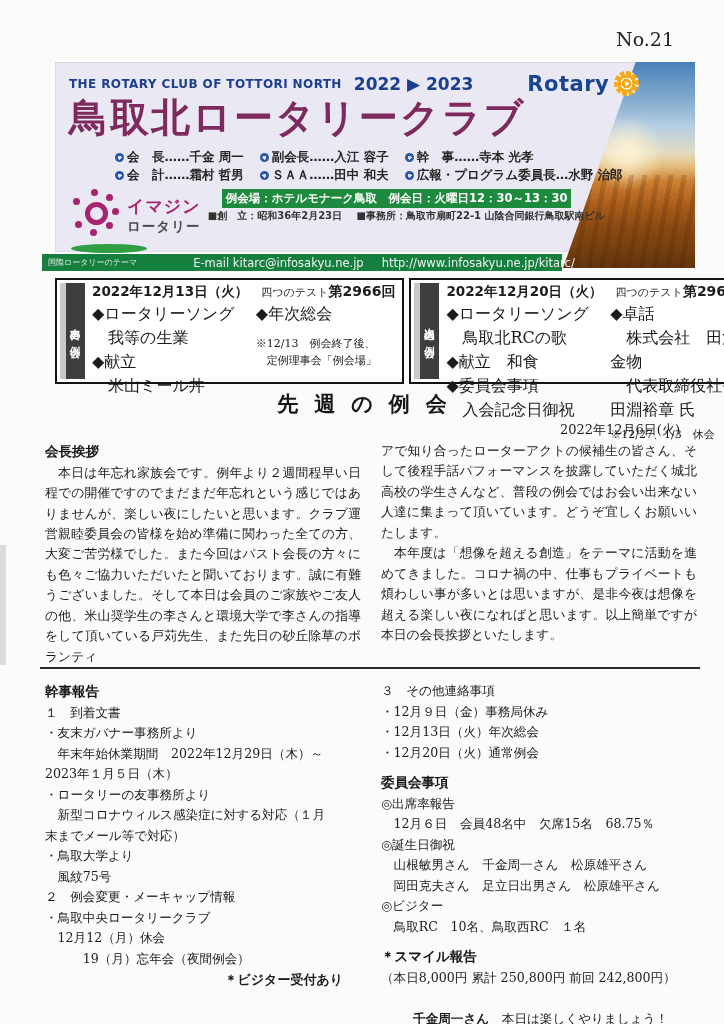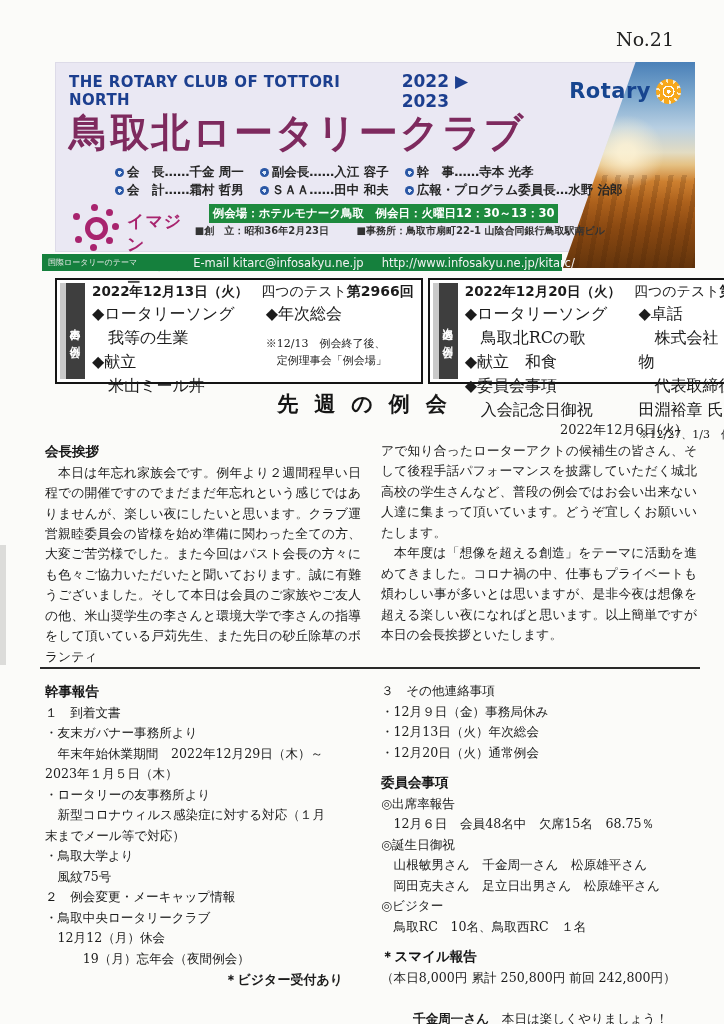--- a/index.html
+++ b/index.html
@@ -36,21 +36,21 @@
     content:"";position:absolute;inset:0;
     background:radial-gradient(circle at 48% 44%, rgba(255,244,214,.8) 0 6%, transparent 28%);
   }
   .photo::after{
     content:"";position:absolute;left:0;right:0;top:55%;bottom:0;
     background:repeating-linear-gradient(100deg, rgba(66,32,6,.35) 0 5px, transparent 5px 13px);
     opacity:.55;
   }
   .banner-inner{position:relative;z-index:2;padding:9px 14px 6px;height:175px;}
   .row-top{display:flex;align-items:center;}
-  .eng{color:#1c3f8f;font-weight:bold;font-size:15px;letter-spacing:.4px;}
+  .eng{color:#1c3f8f;font-weight:bold;font-size:12px;letter-spacing:.4px;}
   .year{color:#1c3f8f;font-weight:bold;font-size:17px;margin-left:12px;}
   .rotary-logo{display:flex;align-items:center;margin-left:54px;}
   .rotary-word{color:#17458f;font-weight:bold;font-size:21px;letter-spacing:.5px;}
   .wheel{
     width:25px;height:25px;border-radius:50%;margin-left:5px;display:inline-block;
     background:
       radial-gradient(circle, #ffffff 0 2px, #f7a81b 2px 4.5px, #ffffff 4.5px 6px, #f7a81b 6px 9px, rgba(0,0,0,0) 9px),
       repeating-conic-gradient(#f7a81b 0deg 24deg, #fdeccb 24deg 36deg);
   }
   .club-name{
@@ -86,21 +86,21 @@
   .green-box{
     align-self:flex-start;margin-left:14px;
     background:#1e8a3e;color:#fff;font-weight:bold;font-size:11.5px;
     padding:2px 4px;white-space:nowrap;
   }
   .telfax{margin-top:2px;white-space:nowrap;color:#16213c;}
   .tf-label{font-weight:bold;font-size:13px;}
   .tf-label.fax{margin-left:14px;}
   .tf-num{font-weight:900;font-size:22px;letter-spacing:.5px;}
   .founded-line{margin-top:1px;white-space:nowrap;font-size:10px;font-weight:bold;color:#333;}
-  .founded-line span{margin-left:24px;}
+  .founded-line span{margin-left:11px;}
 
   
   .theme-bar{
     position:absolute;top:254px;left:42px;width:520px;height:17px;z-index:3;
     background:#15803d;color:#f2f2f2;display:flex;align-items:center;
   }
   .theme-caption{font-size:8px;color:#e8e8e8;margin-left:6px;white-space:nowrap;}
   .email{font-size:11.5px;margin-left:56px;white-space:nowrap;}
   .url{font-size:11.5px;margin-left:18px;white-space:nowrap;}
 
@@ -110,21 +110,21 @@
   .tab-strip{width:6px;background:#c9c9c9;margin:3px 0 3px 3px;}
   .tab{
     width:19px;margin:3px 0;background:#3e3e3e;color:#fff;
     writing-mode:vertical-rl;text-orientation:upright;
     font-size:10.5px;font-weight:bold;letter-spacing:2px;
     display:flex;align-items:center;justify-content:center;
   }
   .mbox-content{flex:1;padding:3px 7px 2px;}
   .mbox-head{display:flex;align-items:baseline;}
   .mdate{font-weight:bold;font-size:13.5px;white-space:nowrap;}
-  .mtest{font-size:14px;margin-left:13px;white-space:nowrap;}
+  .mtest{font-size:11px;margin-left:13px;white-space:nowrap;}
   .mno{font-weight:bold;font-size:14px;margin-left:auto;white-space:nowrap;}
   .mbox-cols{display:flex;margin-top:1px;}
   .col-left{width:54%;}
   .col-right{flex:1;}
   .box-line{
     font-family:"DejaVu Serif","Liberation Serif",serif;
     font-size:16px;line-height:1.5;white-space:pre-wrap;color:#1b1b1b;
   }
   #today-box .col-right .box-line:nth-child(2){margin-top:10px;font-size:11px;}
   #today-box .col-right .box-line:nth-child(3){font-size:11px;}

